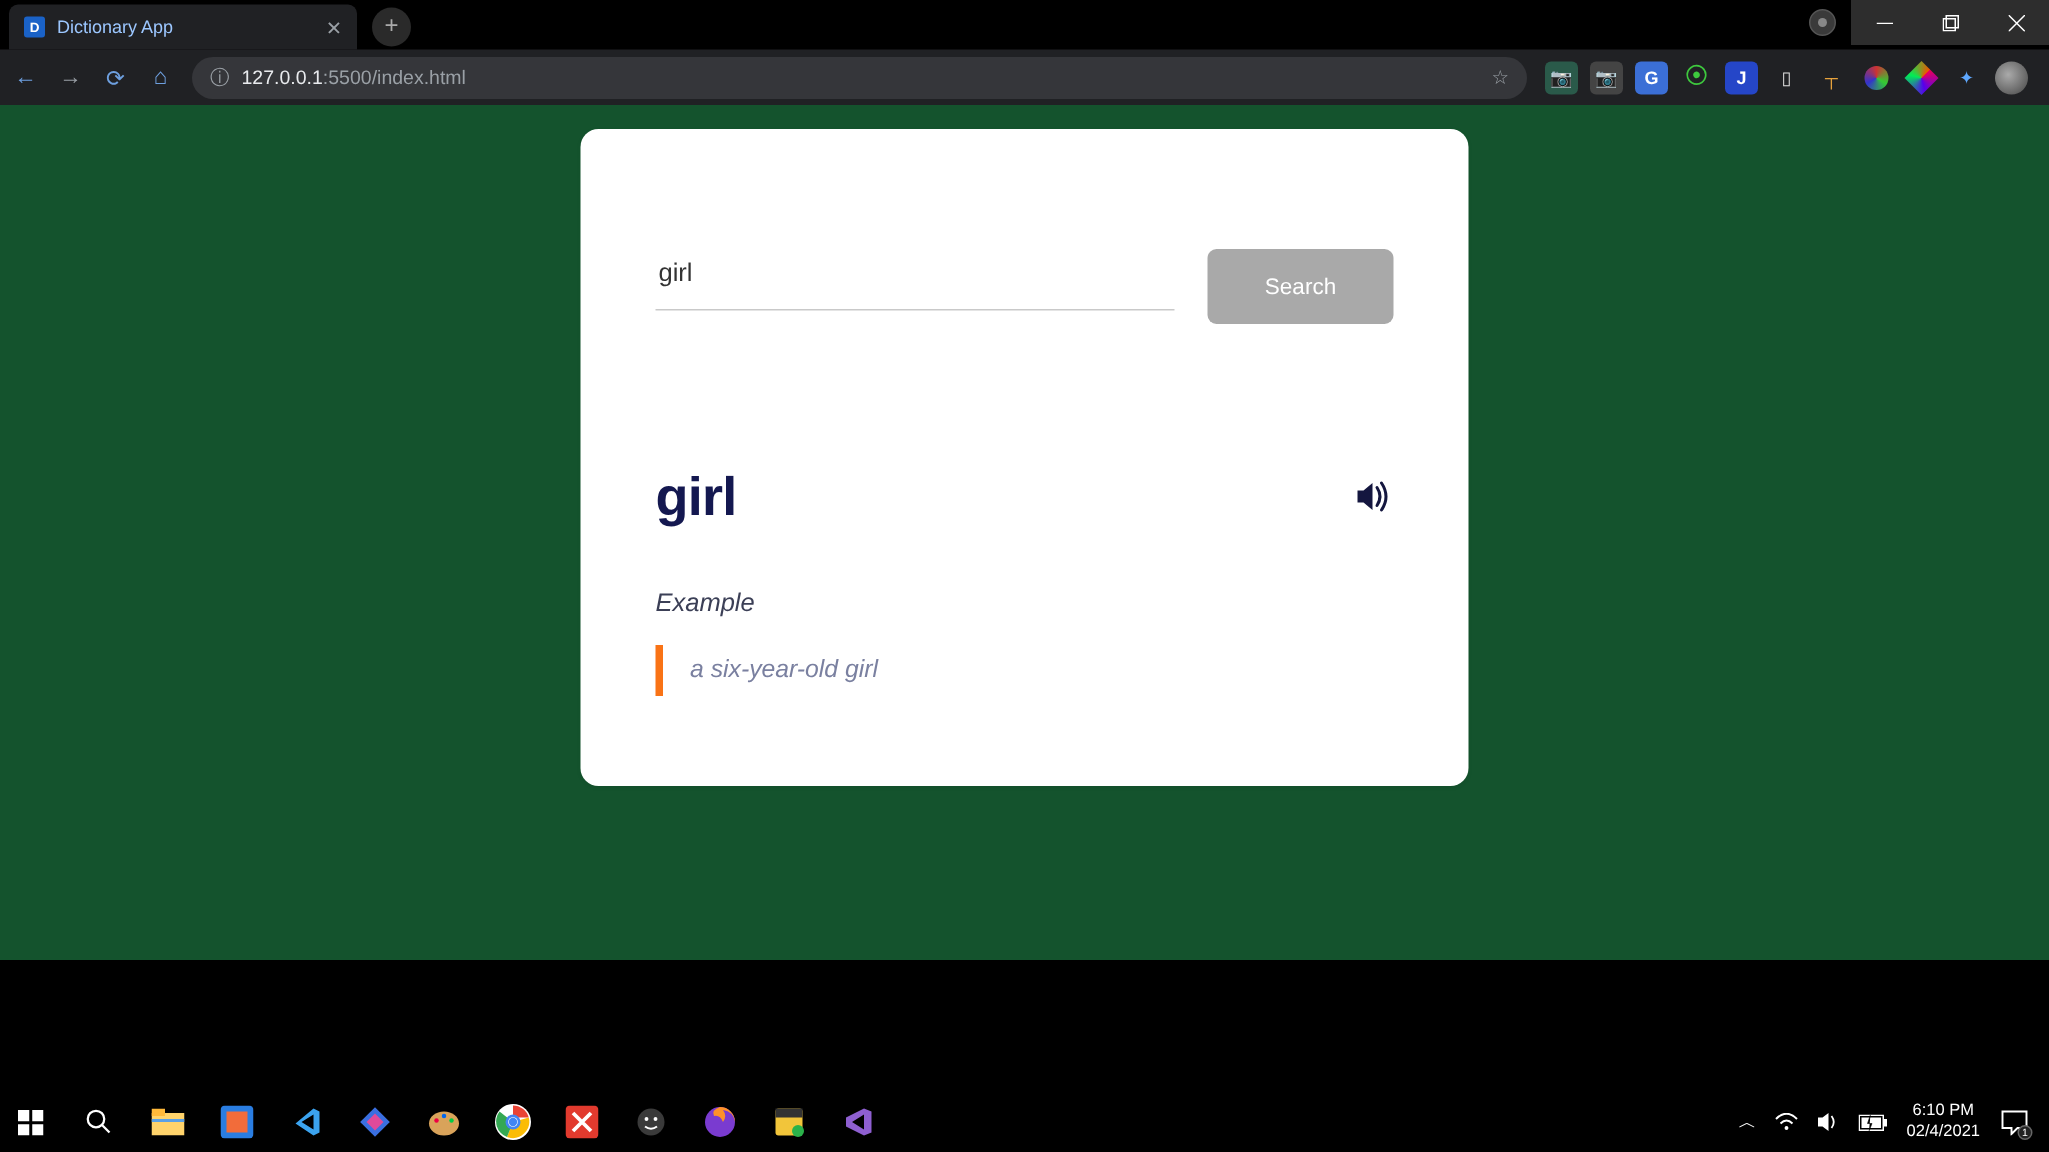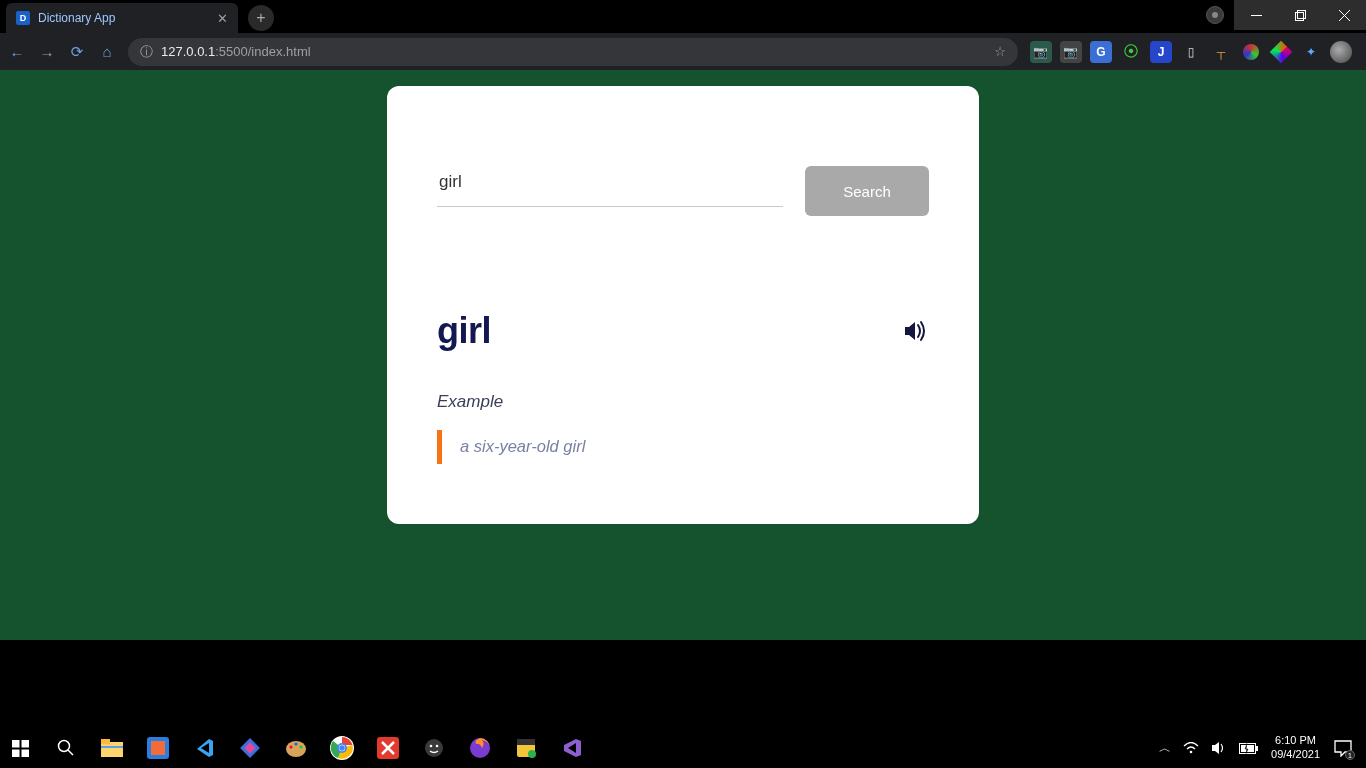--- a/index.html
+++ b/index.html
@@ -436,21 +436,21 @@
     <span class="sys-ico">
       <svg width="20" height="11" viewBox="0 0 20 11">
           <rect x="0.5" y="0.5" width="16" height="10" fill="none" stroke="#fff"></rect>
           <rect x="17" y="3" width="2" height="5" fill="#fff"></rect>
           <rect x="2" y="2" width="13" height="7" fill="#fff"></rect>
           <path d="M8 0 L6 6 L9 6 L7 11" fill="#000" stroke="#000" stroke-width="0.4"></path>
         </svg>
     </span>
     <div class="clock">
       <div>6:10 PM</div>
-      <div>09/4/2021</div>
+      <div>02/4/2021</div>
     </div>
     <div class="notif">
       <svg width="18" height="18" viewBox="0 0 18 18">
           <path d="M1 2 L17 2 L17 13 L11 13 L7 17 L7 13 L1 13 Z" fill="none" stroke="#fff" stroke-width="1.3"></path>
         </svg>
       <span class="badge">1</span>
     </div>
   </div>
 </div>
 

